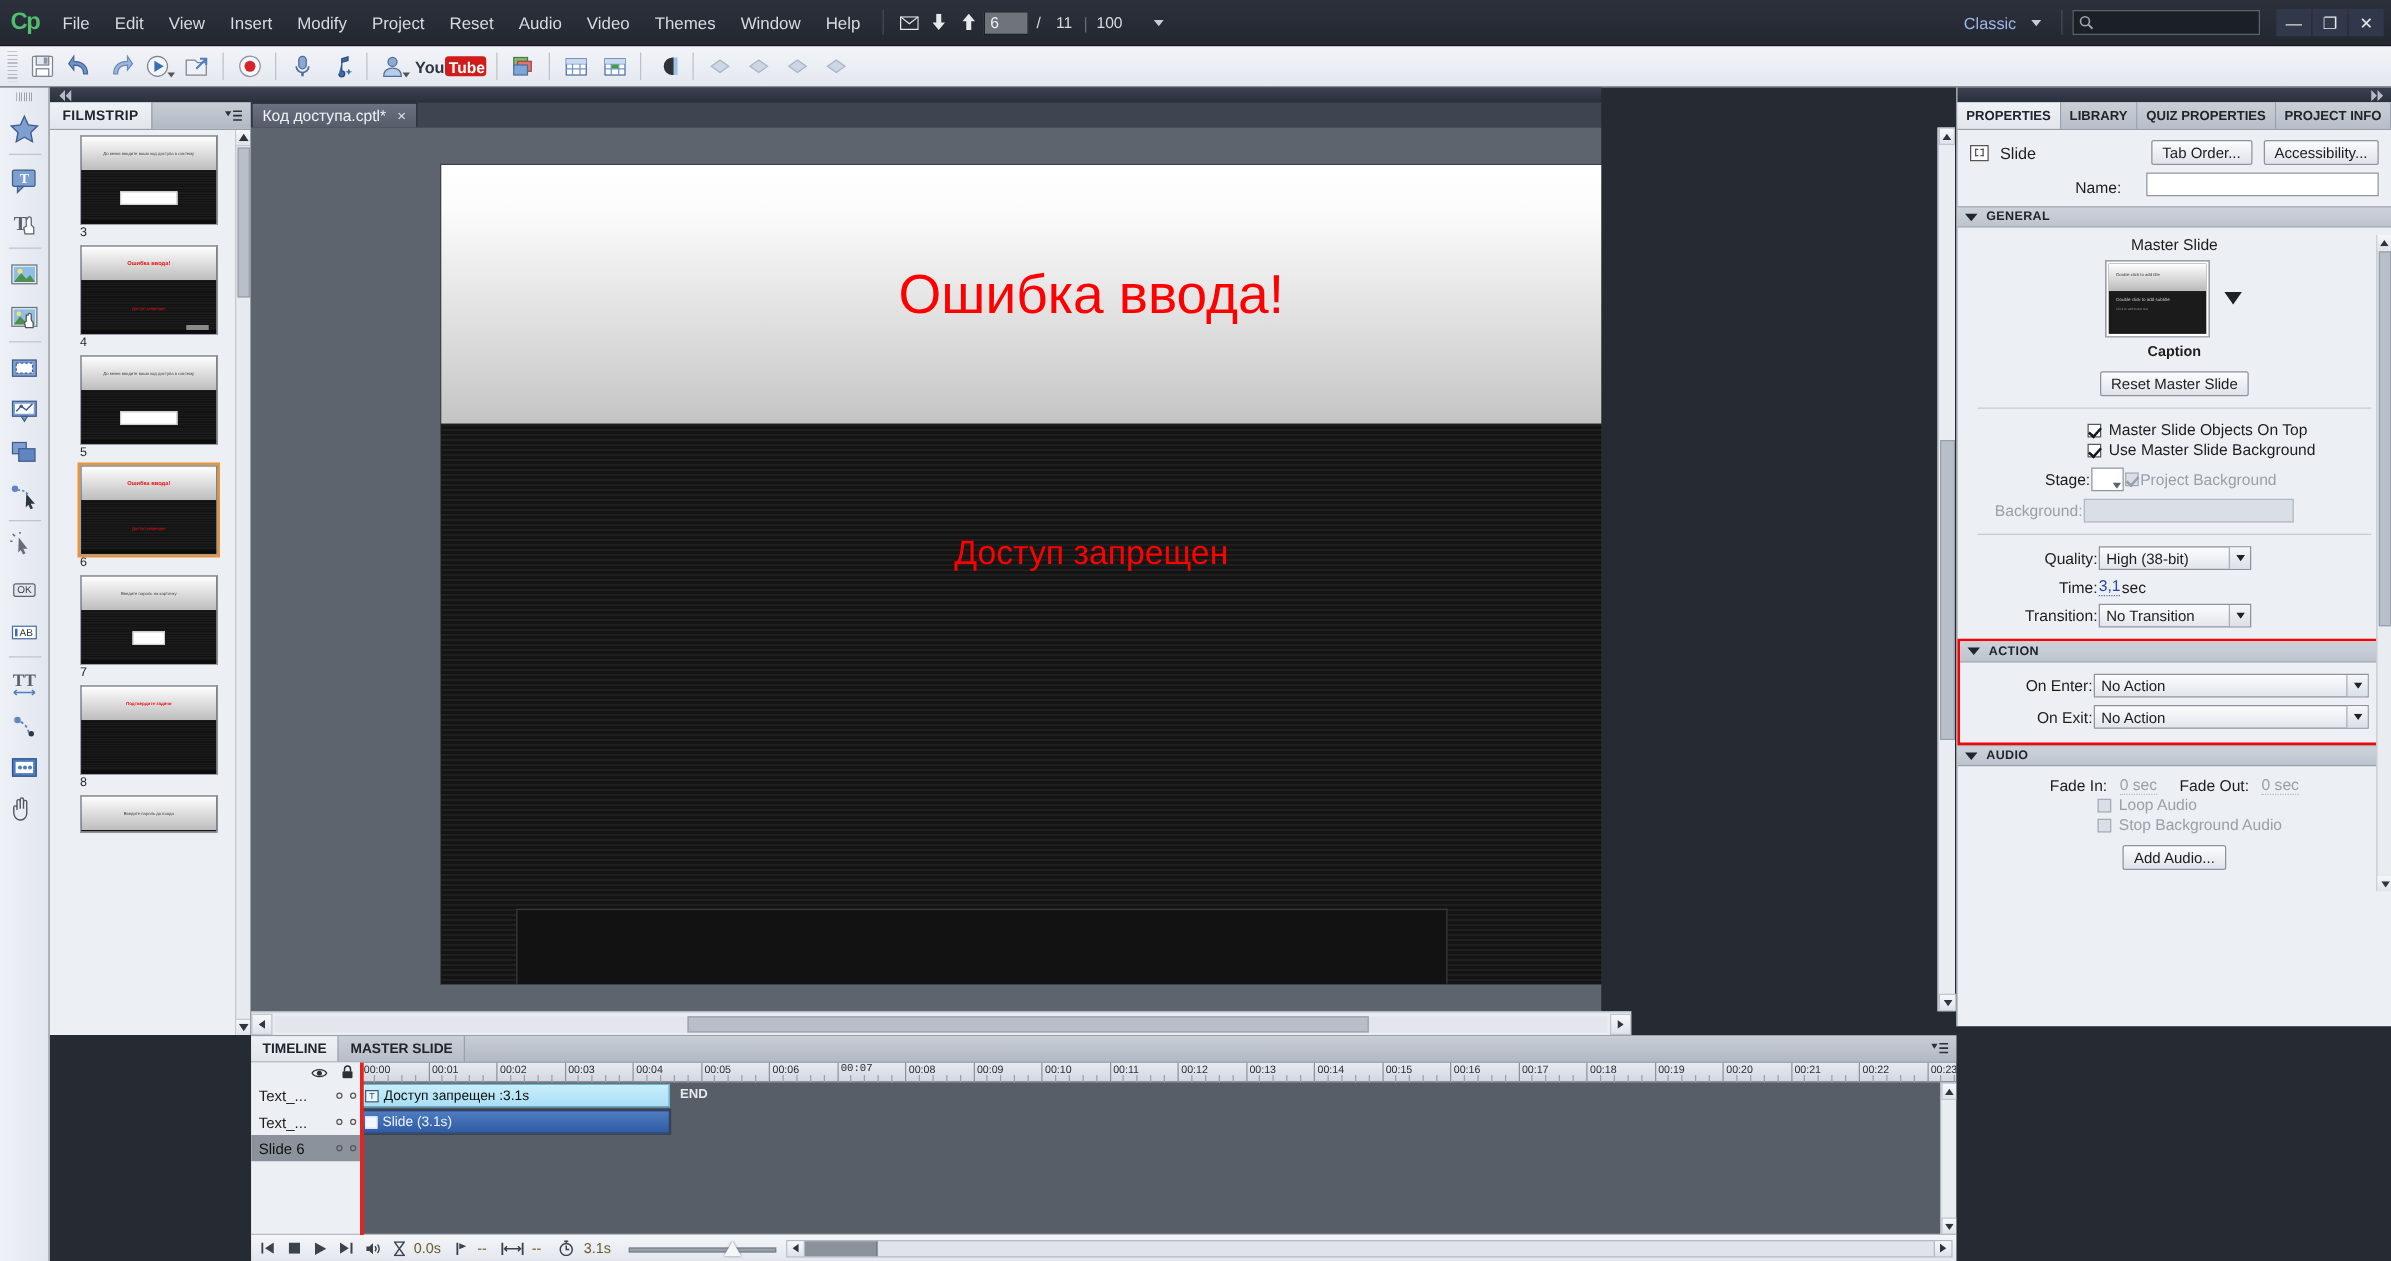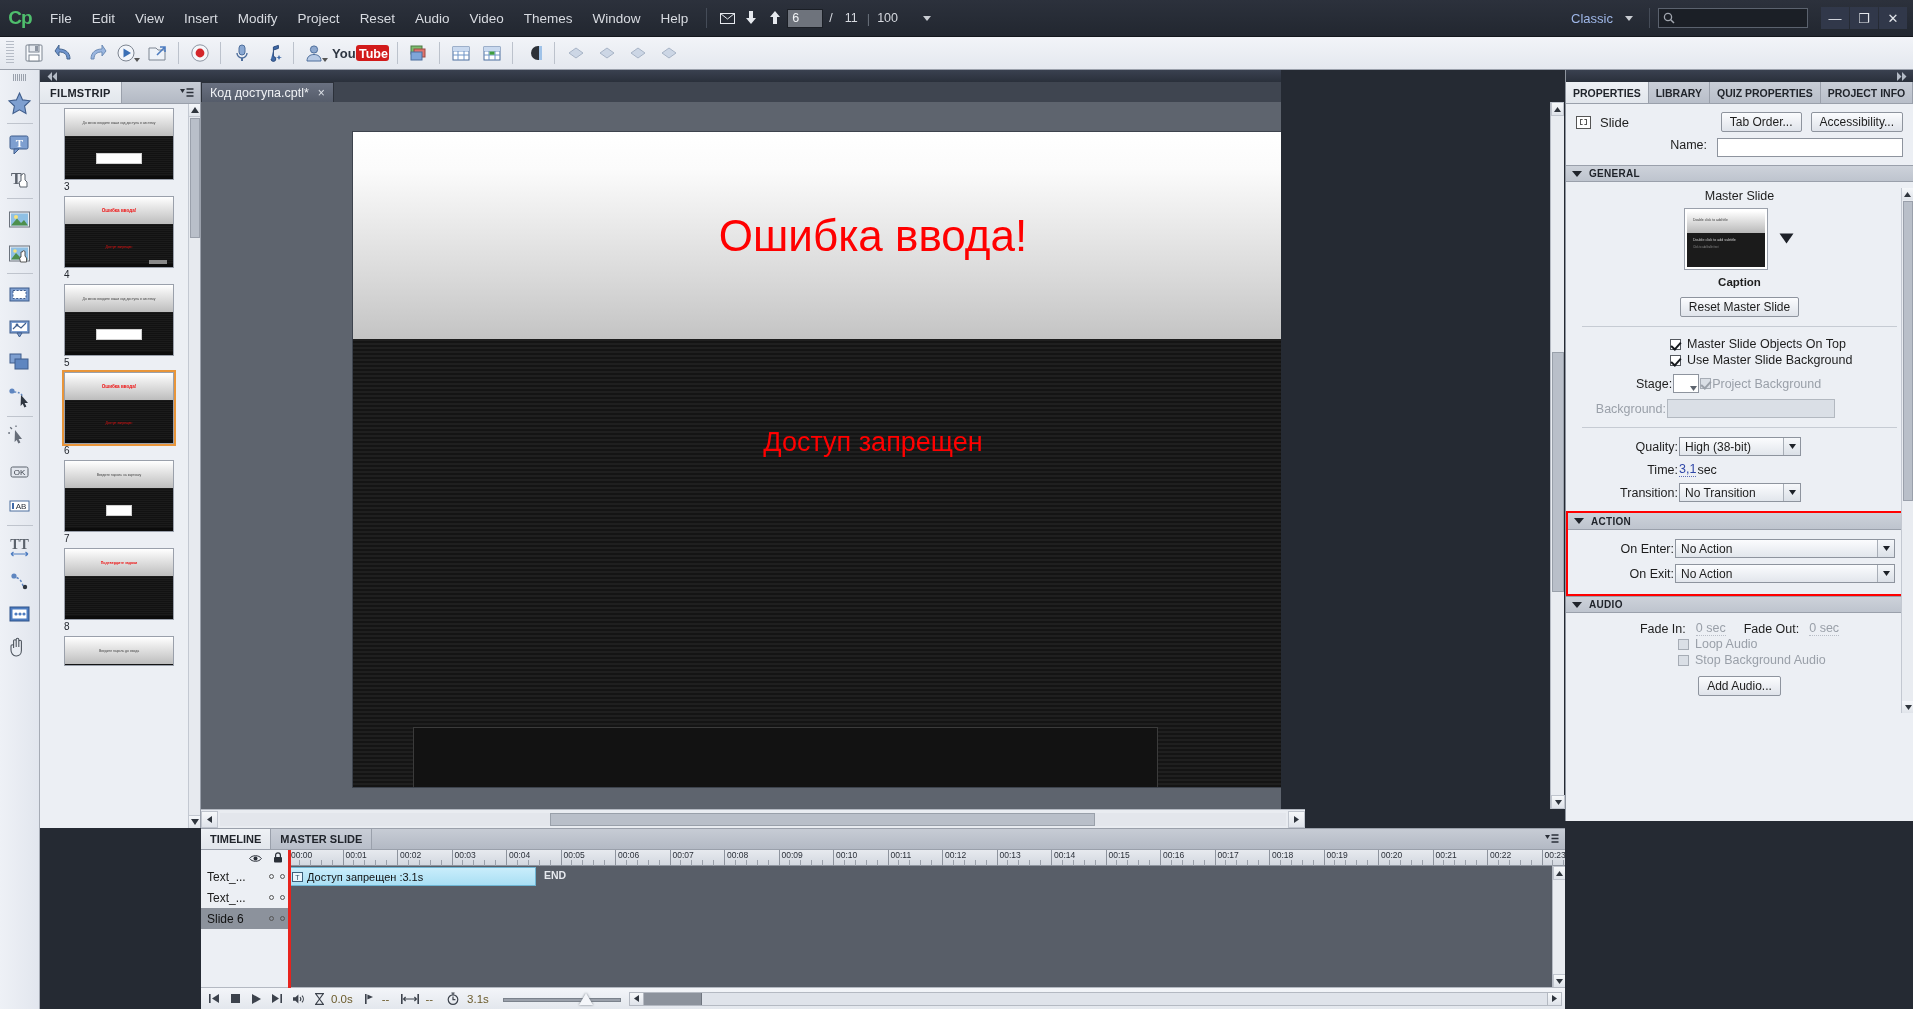--- a/index.html
+++ b/index.html
@@ -257,21 +257,21 @@
   }
   .pr-tab.active{ background:linear-gradient(#eef1f5,#e2e6ec); }
   .pr-head{ padding:8px 10px 6px 10px; display:flex; align-items:center; gap:9px;}
   .pr-slide-ico{ width:15px;height:13px;border:1px solid #555; background:#fff;
     display:flex;align-items:center;justify-content:center;}
   .pr-slide-ico i{ width:7px;height:6px;border:1px dashed #555; display:block;}
   .pr-btn{
     background:linear-gradient(#fbfcfe,#dfe3ea); border:1px solid #8e949e; border-radius:2px;
     font-size:12px; padding:2px 8px; color:#1d1d1d;
   }
-  .pr-namerow{ display:flex; align-items:flex-start; padding:0 10px 8px 10px; gap:10px;margin-left:12px; }
+  .pr-namerow{ display:flex; align-items:flex-end; padding:0 10px 8px 10px; gap:20px;margin-left:12px; }
   .pr-namerow label{ font-size:12.5px; margin-left:auto;}
   .pr-input{ width:186px; height:19px; background:#fff; border:1px solid #8e949e;}
   .pr-sec-hdr{
     height:17px; background:linear-gradient(#cdd2da,#bec4ce); border-top:1px solid #9aa0ab;
     border-bottom:1px solid #9aa0ab; display:flex; align-items:center; gap:7px; padding-left:6px;
     font-size:10px; font-weight:bold; color:#20242b; letter-spacing:.3px;
   }
   .tri{ width:0;height:0;border-left:5px solid transparent;border-right:5px solid transparent;border-top:6px solid #20242b;}
   .pr-sec{ padding:7px 10px 9px 10px; }
   .pr-center{ text-align:center; }
@@ -878,21 +878,21 @@
             <div class="tl-tick" style="left: 272.5px;">00:05</div>
             <div class="tl-minor" style="left: 283.4px;"></div>
             <div class="tl-minor" style="left: 294.3px;"></div>
             <div class="tl-minor" style="left: 305.2px;"></div>
             <div class="tl-minor" style="left: 316.1px;"></div>
             <div class="tl-tick" style="left: 327px;">00:06</div>
             <div class="tl-minor" style="left: 337.9px;"></div>
             <div class="tl-minor" style="left: 348.8px;"></div>
             <div class="tl-minor" style="left: 359.7px;"></div>
             <div class="tl-minor" style="left: 370.6px;"></div>
-            <div class="tl-tick" style="left: 381.5px;">00:07</div>
+            <div class="tl-tick" style="left: 381.5px; font-family: Liberation Mono, monospace;">00:07</div>
             <div class="tl-minor" style="left: 392.4px;"></div>
             <div class="tl-minor" style="left: 403.3px;"></div>
             <div class="tl-minor" style="left: 414.2px;"></div>
             <div class="tl-minor" style="left: 425.1px;"></div>
             <div class="tl-tick" style="left: 436px;">00:08</div>
             <div class="tl-minor" style="left: 446.9px;"></div>
             <div class="tl-minor" style="left: 457.8px;"></div>
             <div class="tl-minor" style="left: 468.7px;"></div>
             <div class="tl-minor" style="left: 479.6px;"></div>
             <div class="tl-tick" style="left: 490.5px;">00:09</div>
@@ -973,20 +973,26 @@
 
         <div class="tl-lane">
           <div class="tl-bar obj">
             <span class="tl-icon-cap">T</span>
             <span>Доступ запрещен :3.1s</span>
           </div>
           <span class="tl-end">END</span>
         </div>
 
 
+        <div class="tl-lane">
+          <div class="tl-bar slide">
+            <span class="tl-icon-sq"></span>
+            <span>Slide (3.1s)</span>
+          </div>
+        </div>
 
         <div class="tl-vscroll">
           <div class="vs-arr" style="width:13px">
             <svg width="7" height="5" viewBox="0 0 7 5">
                 <path d="M3.5 0 L7 5 L0 5 z" fill="#2f353d"></path>
               </svg>
           </div>
           <div class="vs-arr bot" style="width:13px">
             <svg width="7" height="5" viewBox="0 0 7 5">
                 <path d="M3.5 5 L0 0 L7 0 z" fill="#2f353d"></path>

